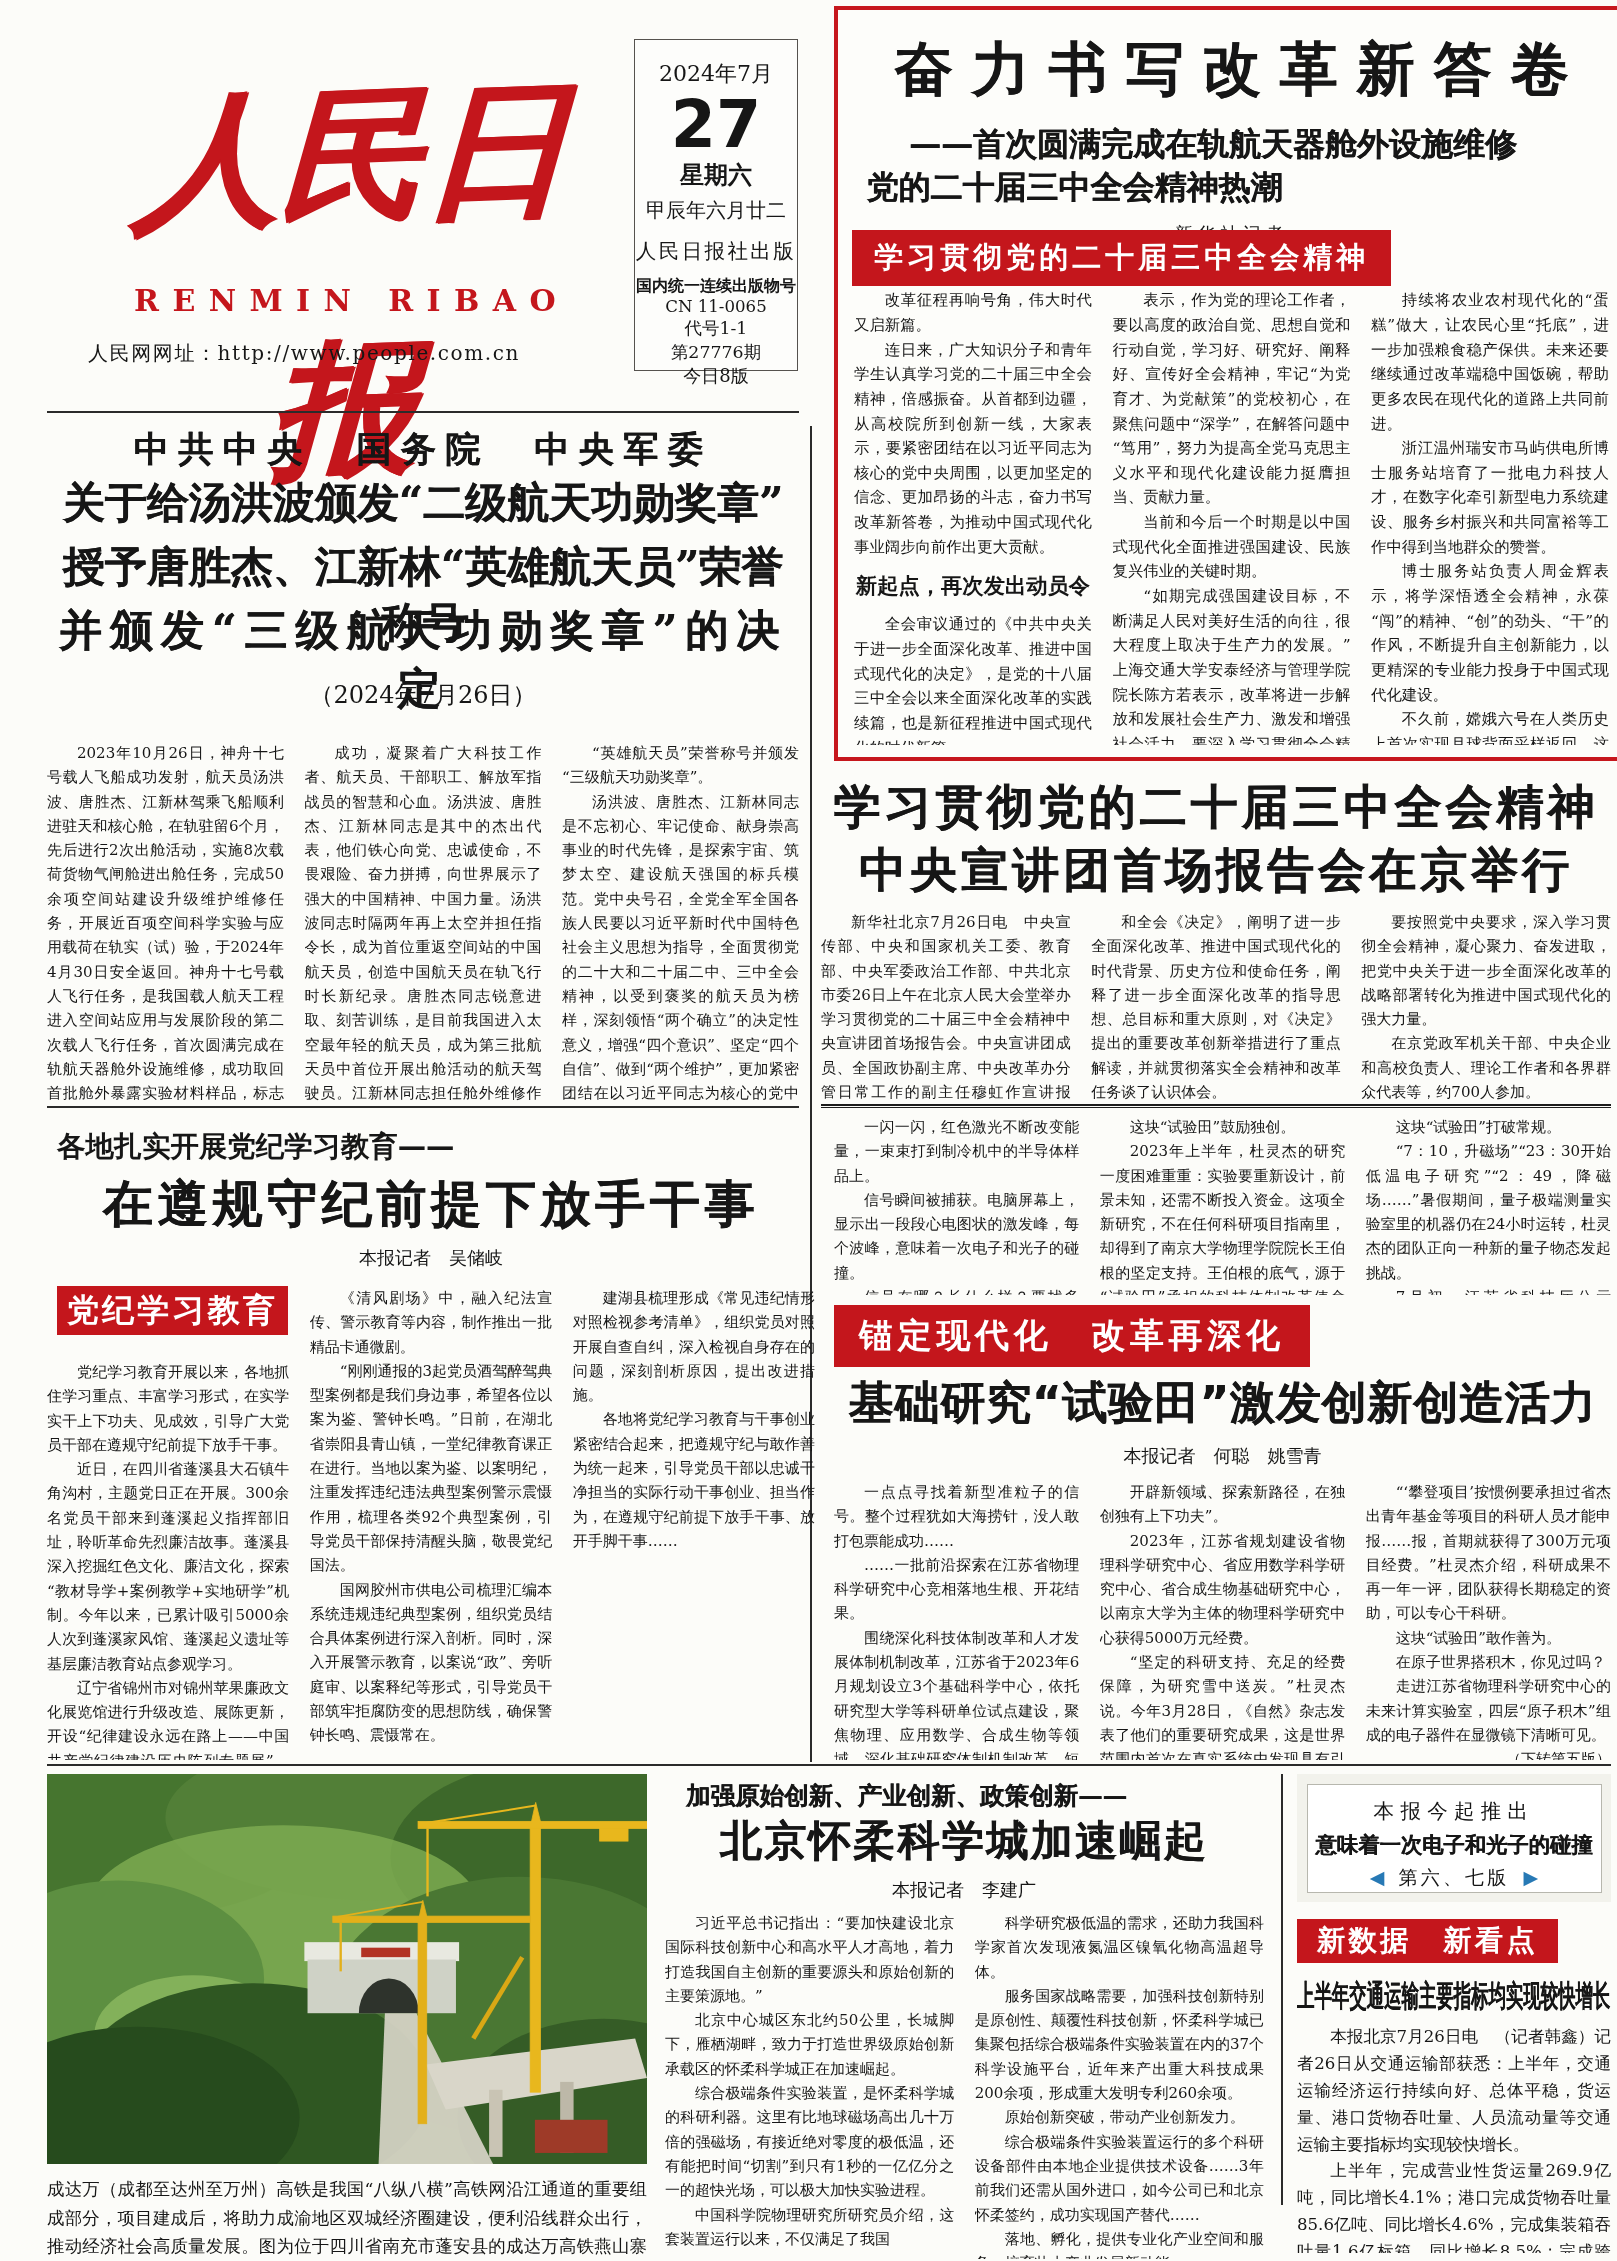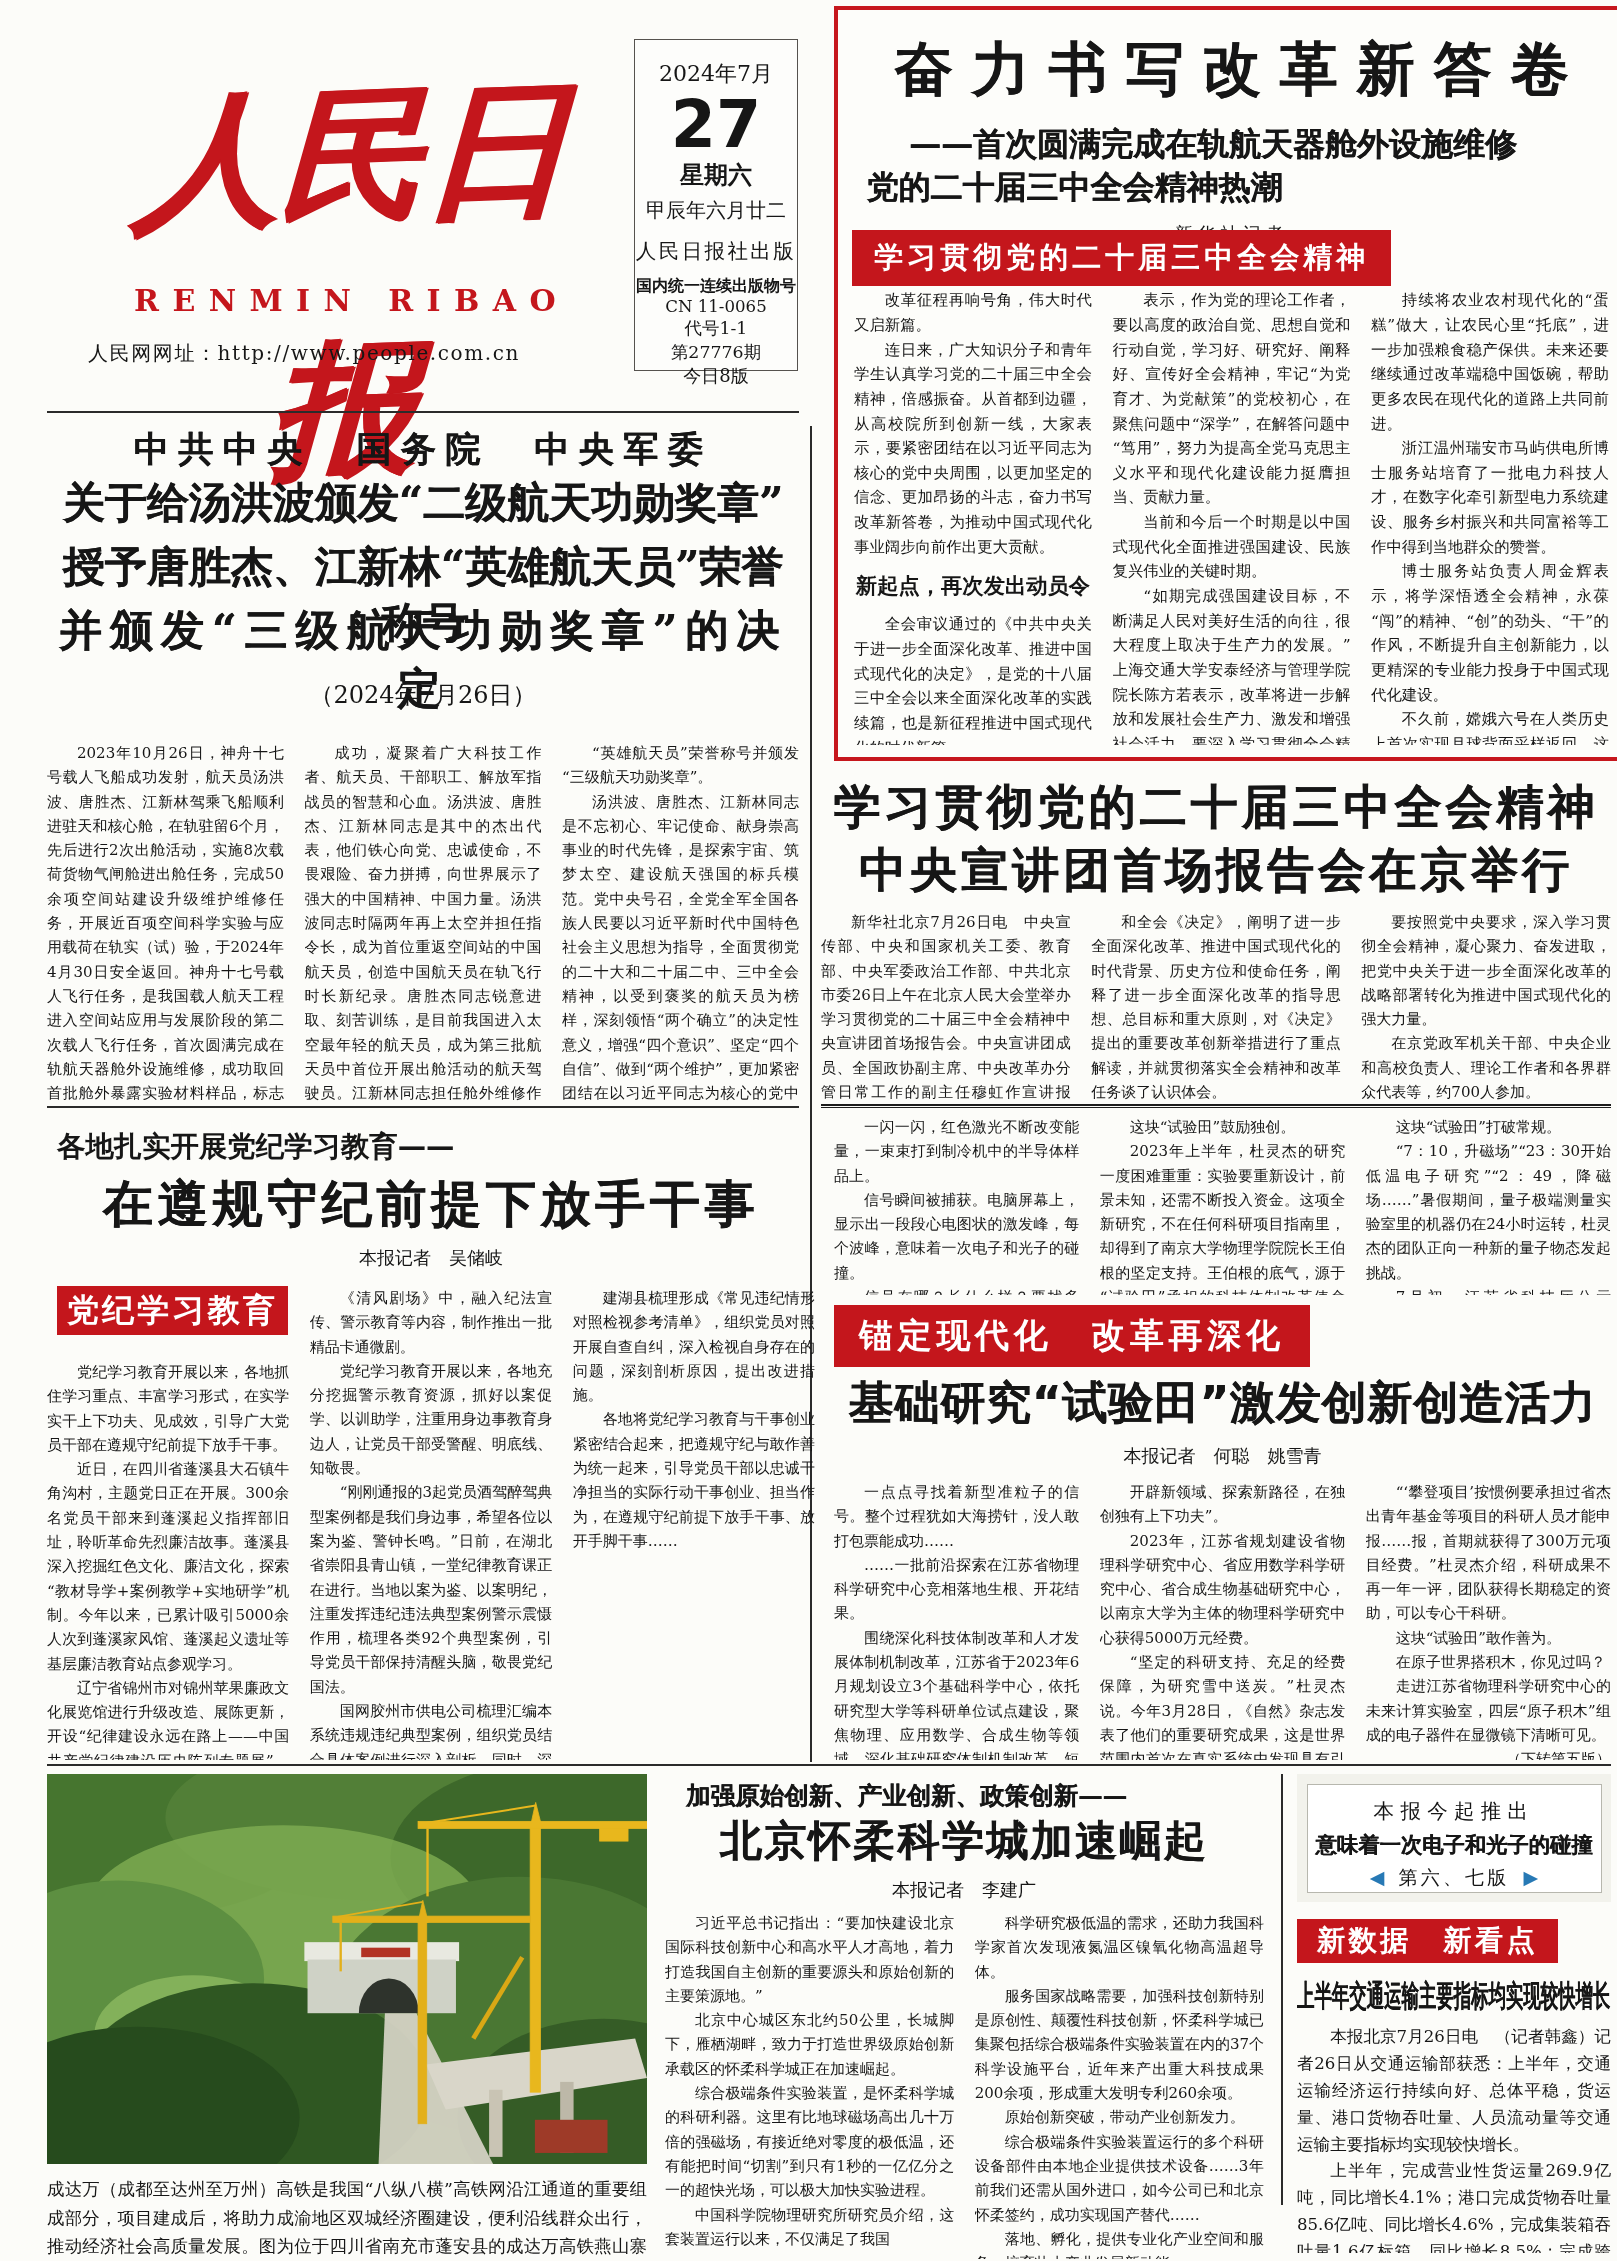--- a/index.html
+++ b/index.html
@@ -139,21 +139,20 @@
   <div class="abs center" style="left:47px;top:1246px;width:768px;font-size:18px;">本报记者　吴储岐</div>
   <div class="abs red-bg sans label-box" style="left:57px;top:1286px;width:231px;height:49px;font-size:32px;">党纪学习教育</div>
   <div class="abs cols" style="left:47px;top:1286px;width:768px;height:474px;">
     <div class="col b19" style="padding-top:74px;box-sizing:border-box;">
         <p class="para">党纪学习教育开展以来，各地抓住学习重点、丰富学习形式，在实学实干上下功夫、见成效，引导广大党员干部在遵规守纪前提下放手干事。</p>
         <p class="para">近日，在四川省蓬溪县大石镇牛角沟村，主题党日正在开展。300余名党员干部来到蓬溪起义指挥部旧址，聆听革命先烈廉洁故事。蓬溪县深入挖掘红色文化、廉洁文化，探索“教材导学+案例教学+实地研学”机制。今年以来，已累计吸引5000余人次到蓬溪家风馆、蓬溪起义遗址等基层廉洁教育站点参观学习。</p>
         <p class="para">辽宁省锦州市对锦州苹果廉政文化展览馆进行升级改造、展陈更新，开设“纪律建设永远在路上——中国共产党纪律建设历史陈列专题展”，开展“初心守廉·党纪在我心”系列活动，推动党纪学习教育入脑入心。</p>
       </div>
     <div class="col b19">
         <p class="para">《清风剧场》中，融入纪法宣传、警示教育等内容，制作推出一批精品卡通微剧。</p>
-        <p class="para">党纪学习教育开展以来，各地充分挖掘警示教育资源，抓好以案促学、以训助学，注重用身边事教育身边人，让党员干部受警醒、明底线、知敬畏。</p>
         <p class="para">“刚刚通报的3起党员酒驾醉驾典型案例都是我们身边事，希望各位以案为鉴、警钟长鸣。”日前，在湖北省崇阳县青山镇，一堂纪律教育课正在进行。当地以案为鉴、以案明纪，注重发挥违纪违法典型案例警示震慑作用，梳理各类92个典型案例，引导党员干部保持清醒头脑，敬畏党纪国法。</p>
         <p class="para">国网胶州市供电公司梳理汇编本系统违规违纪典型案例，组织党员结合具体案例进行深入剖析。同时，深入开展警示教育，以案说“政”、旁听庭审、以案释纪等形式，引导党员干部筑牢拒腐防变的思想防线，确保警钟长鸣、震慑常在。</p>
       </div>
     <div class="col b19">
         <p class="para">建湖县梳理形成《常见违纪情形对照检视参考清单》，组织党员对照开展自查自纠，深入检视自身存在的问题，深刻剖析原因，提出改进措施。</p>
         <p class="para">各地将党纪学习教育与干事创业紧密结合起来，把遵规守纪与敢作善为统一起来，引导党员干部以忠诚干净担当的实际行动干事创业、担当作为，在遵规守纪前提下放手干事、放开手脚干事……</p>
       </div>
   </div>
 
   <div class="abs cols" style="left:834px;top:1115px;width:777px;height:180px;">

